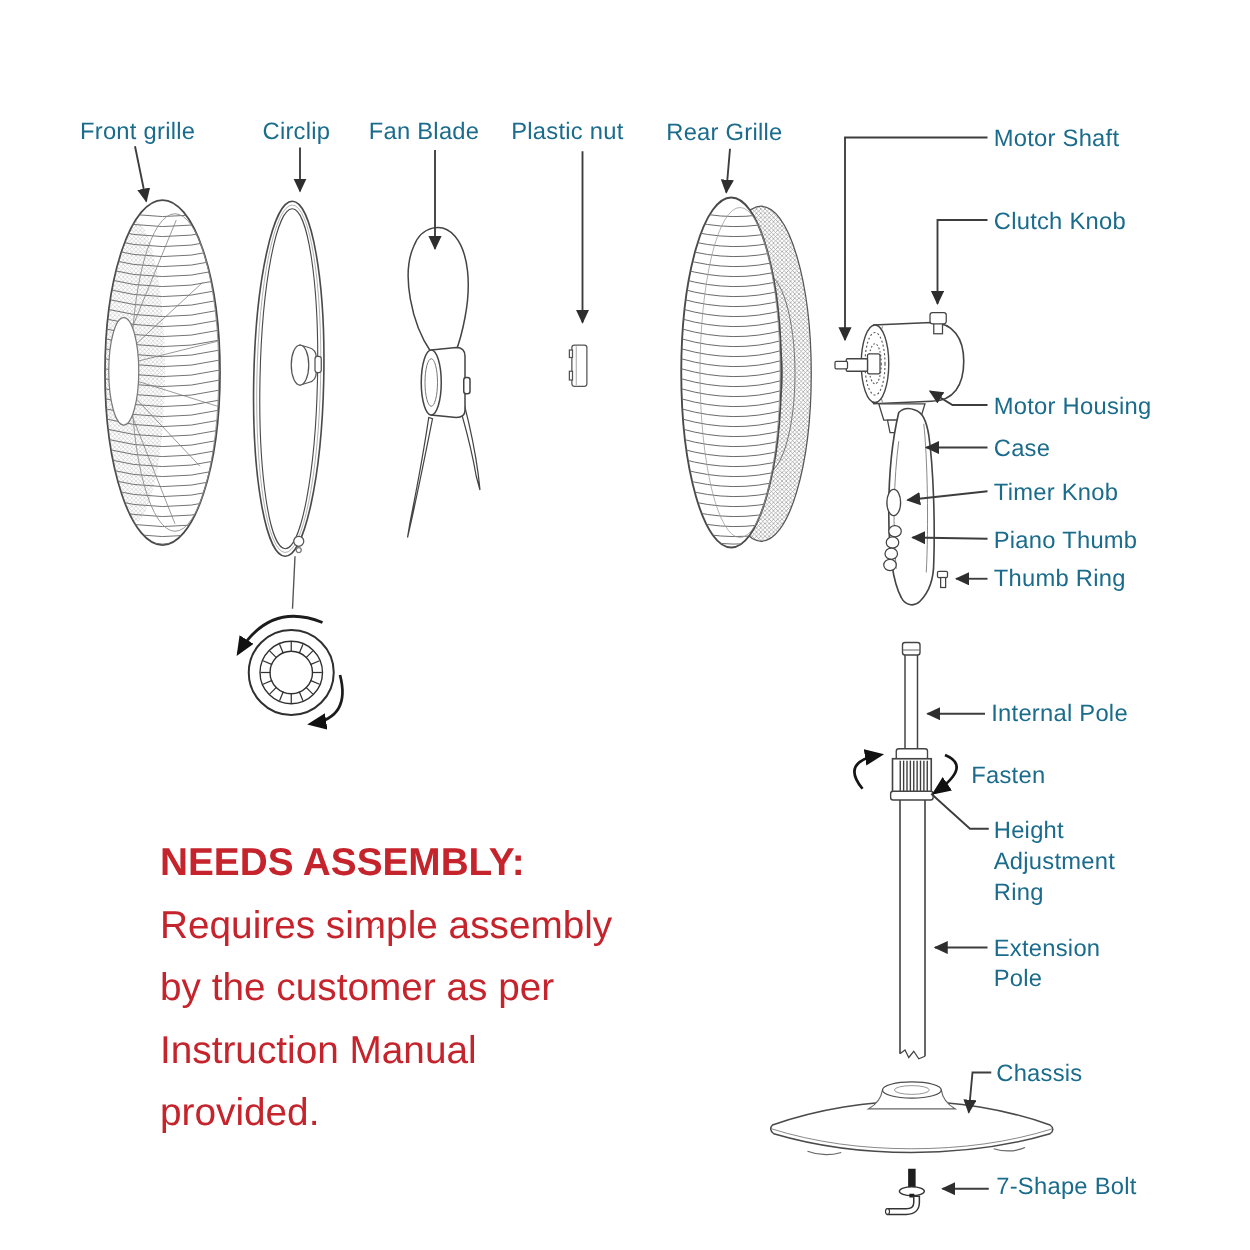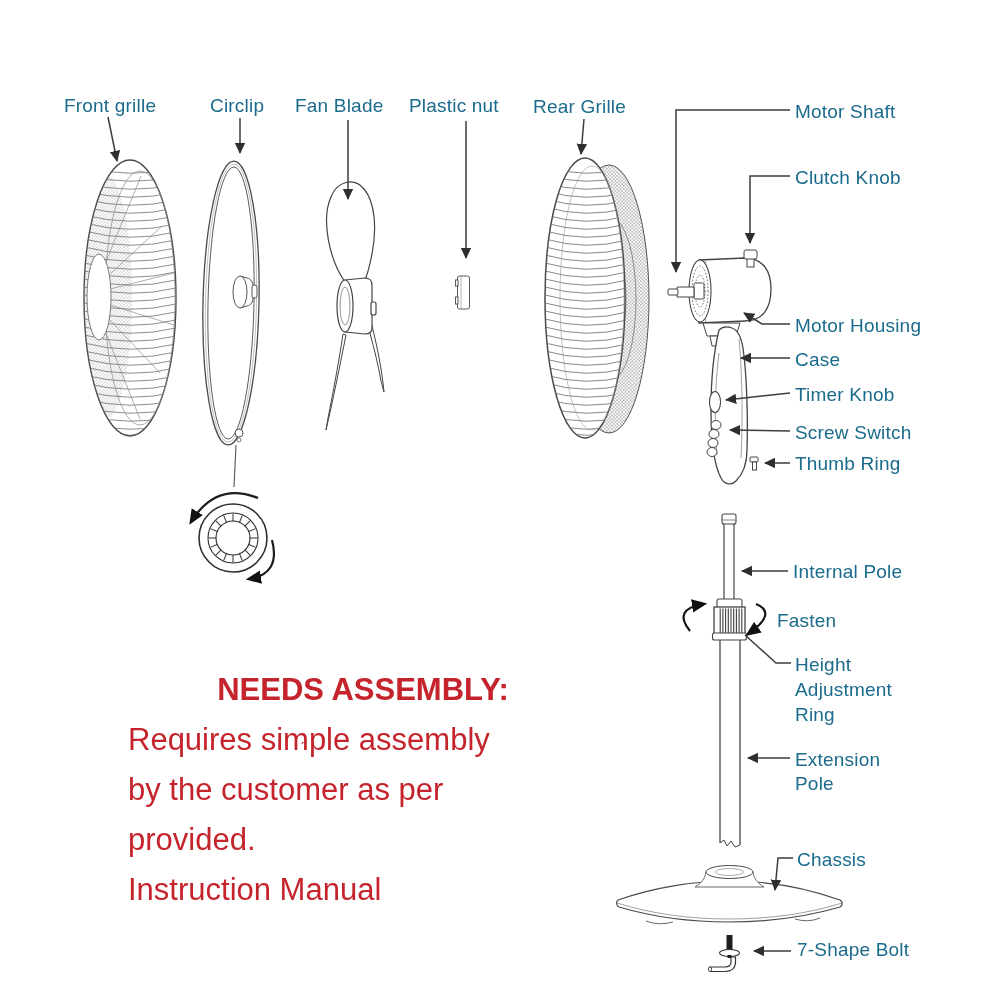--- a/index.html
+++ b/index.html
@@ -22,21 +22,21 @@
   #l-pianoswitch{left:795px;top:401px}
   #l-thumbscrew{left:795px;top:432px}
   #l-internalpole{left:793px;top:540px}
   #l-fasten{left:777px;top:589px}
   #l-heightring{left:795px;top:631px;width:125px;line-height:25px}
   #l-extpole{left:795px;top:727px;width:100px;line-height:24px}
   #l-chassis{left:797px;top:828px}
   #l-bolt{left:797px;top:918px}
   .note{position:absolute;left:128px;top:644px;width:470px;z-index:2;color:var(--warn);
         font-size:31px;line-height:50px;}
-  .note .title{font-weight:bold;text-align:center;}
+  .note .title{font-weight:bold;}
   .stray{position:absolute;left:300px;top:718px;z-index:2;color:var(--warn);font-size:15px;}
 </style>
 </head>
 <body>
 
 <div id="stage" style="--label: #1a6b8c; --warn: #c5242c;">
 
 <svg id="art" width="1000" height="1000" viewBox="0 0 1000 1000">
   <defs>
     <marker id="arr" markerWidth="8" markerHeight="8" refX="6.8" refY="3.5" orient="auto">
@@ -311,31 +311,31 @@
 <div class="lbl" id="l-front">Front grille</div>
 <div class="lbl" id="l-circlip">Circlip</div>
 <div class="lbl" id="l-fanblade">Fan Blade</div>
 <div class="lbl" id="l-plasticnut">Plastic nut</div>
 <div class="lbl" id="l-reargrille">Rear Grille</div>
 <div class="lbl" id="l-motorshaft">Motor Shaft</div>
 <div class="lbl" id="l-clutchknob">Clutch Knob</div>
 <div class="lbl" id="l-motorhousing">Motor Housing</div>
 <div class="lbl" id="l-case">Case</div>
 <div class="lbl" id="l-timerknob">Timer Knob</div>
-<div class="lbl" id="l-pianoswitch">Screw Switch</div>
+<div class="lbl" id="l-pianoswitch">Piano Thumb</div>
 <div class="lbl" id="l-thumbscrew">Thumb Ring</div>
 <div class="lbl" id="l-internalpole">Internal Pole</div>
 <div class="lbl" id="l-fasten">Fasten</div>
 <div class="lbl wrap" id="l-extpole">Extension Pole</div>
 <div class="lbl wrap" id="l-heightring">Height Adjustment Ring</div>
 <div class="lbl" id="l-chassis">Chassis</div>
 <div class="lbl" id="l-bolt">7-Shape Bolt</div>
 
 <div class="note">
   <div class="title">NEEDS ASSEMBLY:</div>
   <div>Requires simple assembly</div>
   <div>by the customer as per</div>
+  <div>Instruction Manual</div>
   <div>provided.</div>
-  <div>Instruction Manual</div>
 </div>
 <div class="stray">ˊ</div>
 
 </div>
 
 </body></html>

